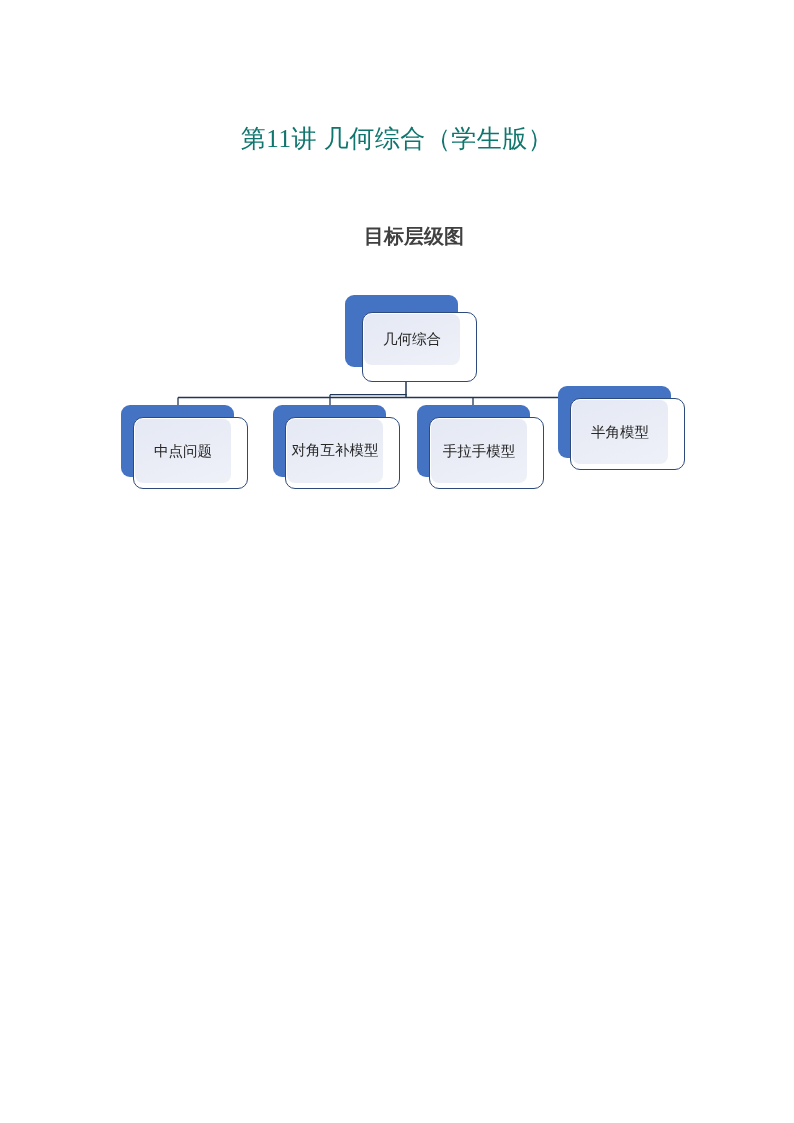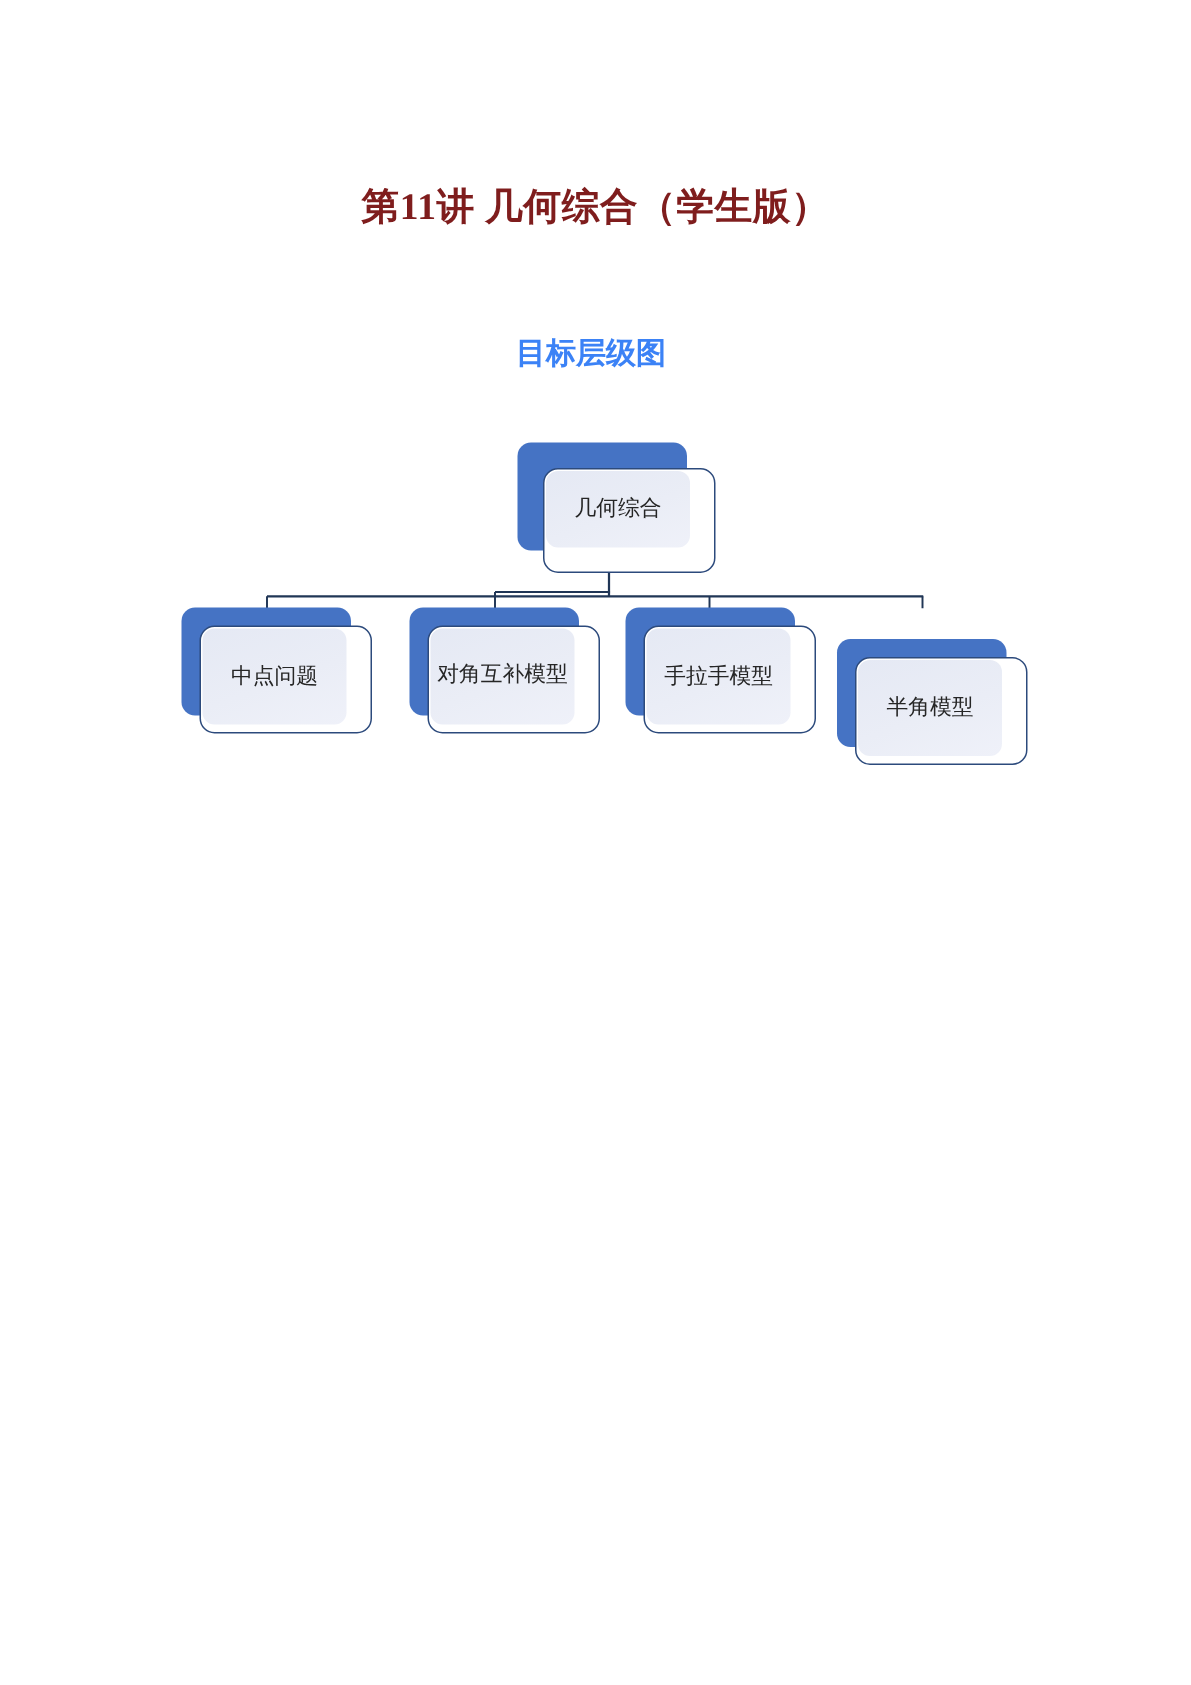--- a/index.html
+++ b/index.html
@@ -11,35 +11,35 @@
     overflow:hidden;
     font-family:"Liberation Sans","DejaVu Sans",sans-serif;
   }
 
   
   .doc-title {
     position:absolute;
     top:123px; left:0; width:794px;
     text-align:center;
     font-family:"Liberation Serif","DejaVu Serif",serif;
-    font-weight:bold;
+    font-weight:normal;
     font-size:25px;
     line-height:32px;
-    color:#7f1d1d;
+    color:#0f766e;
     letter-spacing:0.5px;
   }
   .section-heading {
     position:absolute;
-    top:223px; left:394px;
+    top:223px; left:414px;
     transform:translateX(-50%);
     font-family:"Liberation Sans","DejaVu Sans",sans-serif;
     font-weight:bold;
     font-size:20px;
     line-height:26px;
-    color:#3b82f6;
+    color:#404040;
     white-space:nowrap;
   }
 
   
   .diagram { position:absolute; left:0; top:0; width:794px; height:1123px; }
   .connectors { position:absolute; left:0; top:0; width:794px; height:1123px; }
   .connectors path { fill:none; stroke:var(--connector-line,#203656); }
 
   .node { position:absolute; width:134px; height:92px; }
   .node .back {
@@ -69,21 +69,21 @@
     color:var(--text,#262626);
     white-space:nowrap;
   }
 
   .node-root { left:345px; top:295px; }
   .node-root .front { left:17px; top:17px; height:70px;padding-left:47px; }
   .node-root .panel { height:51px; }
   .node-c1 { left:121px; top:405px; }
   .node-c2 { left:273px; top:405px;font-family:Liberation Mono, monospace; }
   .node-c3 { left:417px; top:405px;padding-left:29px; }
-  .node-c4 { left:558px; top:426px;padding-left:44px; }
+  .node-c4 { left:558px; top:386px;padding-left:44px; }
 </style>
 </head>
 <body>
 
 <div class="page">
 
   <div class="doc-title">第11讲 几何综合（学生版）</div>
 
   <div class="section-heading">目标层级图</div>
 

